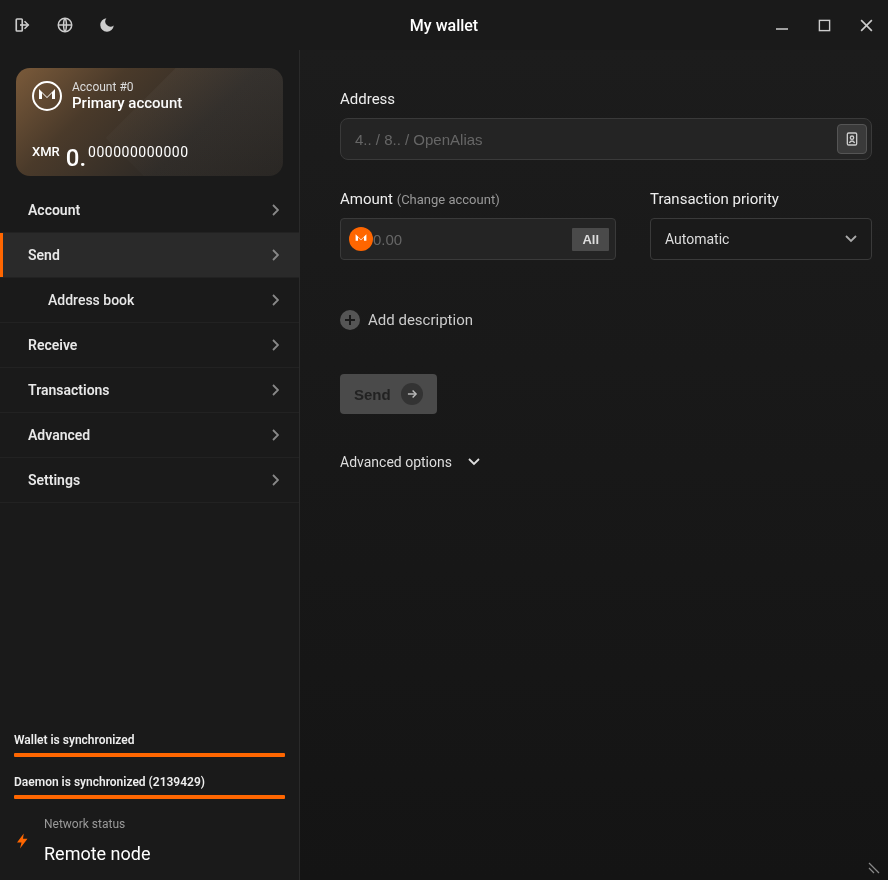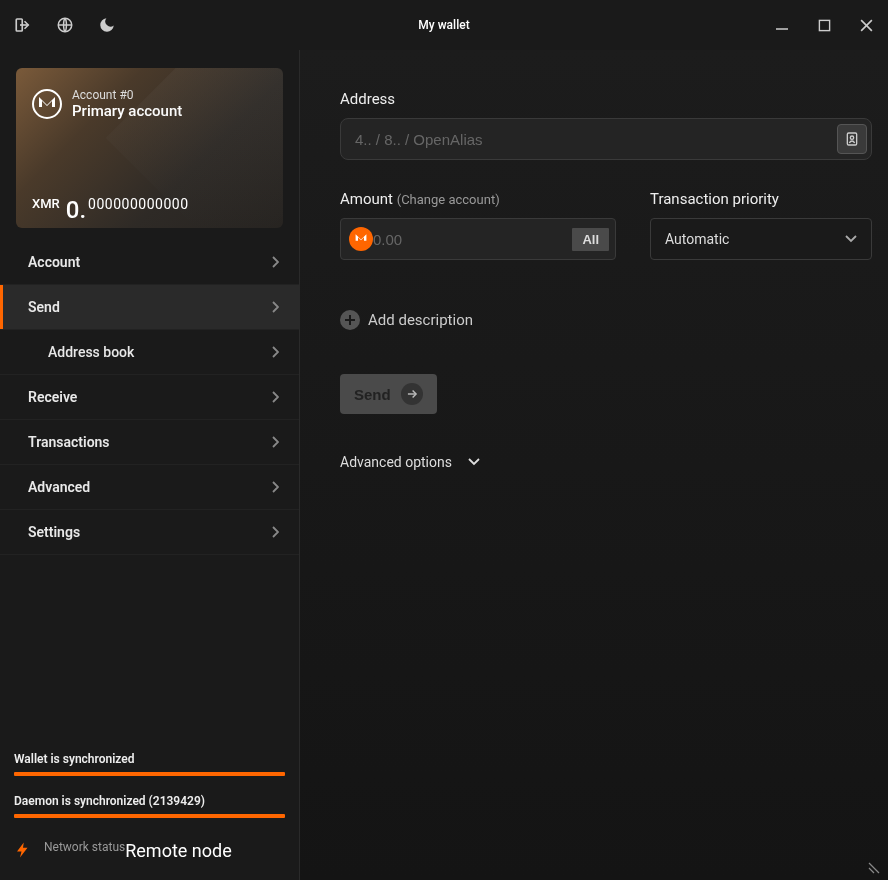--- a/index.html
+++ b/index.html
@@ -28,21 +28,21 @@
   .titlebar-icon {
     width: 22px; height: 22px;
     display: flex; align-items: center; justify-content: center;
     color: #ccc; cursor: pointer;
   }
   .titlebar-title {
     position: absolute;
     left: 50%;
     transform: translateX(-50%);
     color: #fff;
-    font-size: 12px;
+    font-size: 16px;
     font-weight: 500;
   }
   .titlebar-right {
     margin-left: auto;
     display: flex;
     gap: 22px;
     align-items: center;
   }
   .win-btn { width: 20px; height: 20px; display:flex; align-items:center; justify-content:center; color:#ccc; cursor:pointer; }
 
@@ -59,26 +59,26 @@
     background: #1a1a1a;
     border-right: 1px solid #2a2a2a;
     display: flex;
     flex-direction: column;
     position: relative;
   }
 
   
   .account-card {
     margin: 18px 16px 12px 16px;
-    height: 160px;
-    border-radius: 6px;
+    height: 108px;
+    border-radius: 14px;
     background: linear-gradient(135deg, #7a5a3a 0%, #4a3a2a 30%, #2e2a26 65%, #272421 100%);
     position: relative;
     overflow: hidden;
-    padding: 20px 16px;
+    padding: 12px 16px;
     color: #fff;
   }
   .account-card::before {
     content: '';
     position: absolute;
     right: -40px; top: -20px;
     width: 180px; height: 180px;
     background: linear-gradient(135deg, rgba(255,255,255,0.05), rgba(0,0,0,0.05));
     transform: rotate(45deg);
     pointer-events:none;
@@ -135,21 +135,21 @@
   .sync-label { font-size: 12px; font-weight: 600; color: #eee; margin-bottom:6px; }
   .progress-bar {
     height: 4px;
     background: #ff6600;
     width: 100%;
     margin-bottom: 18px;
     border-radius:1px;
   }
   .network-row { display:flex; align-items:center; gap:12px; margin-top:6px;}
   .bolt { color:#ff6600; font-size:26px; }
-  .network-col { display:flex; flex-direction:row; }
+  .network-col { display:flex; flex-direction:column;gap:12px; }
   .network-small { font-size:12px; color:#999; }
   .network-big { font-size:18px; color:#fff; font-weight:400; }
 
   
   .content {
     flex:1;
     padding: 40px 16px 20px 40px;
     background: #1e1e1e;
     background: linear-gradient(180deg, #1c1c1c 0%, #141414 100%);
     position:relative;

